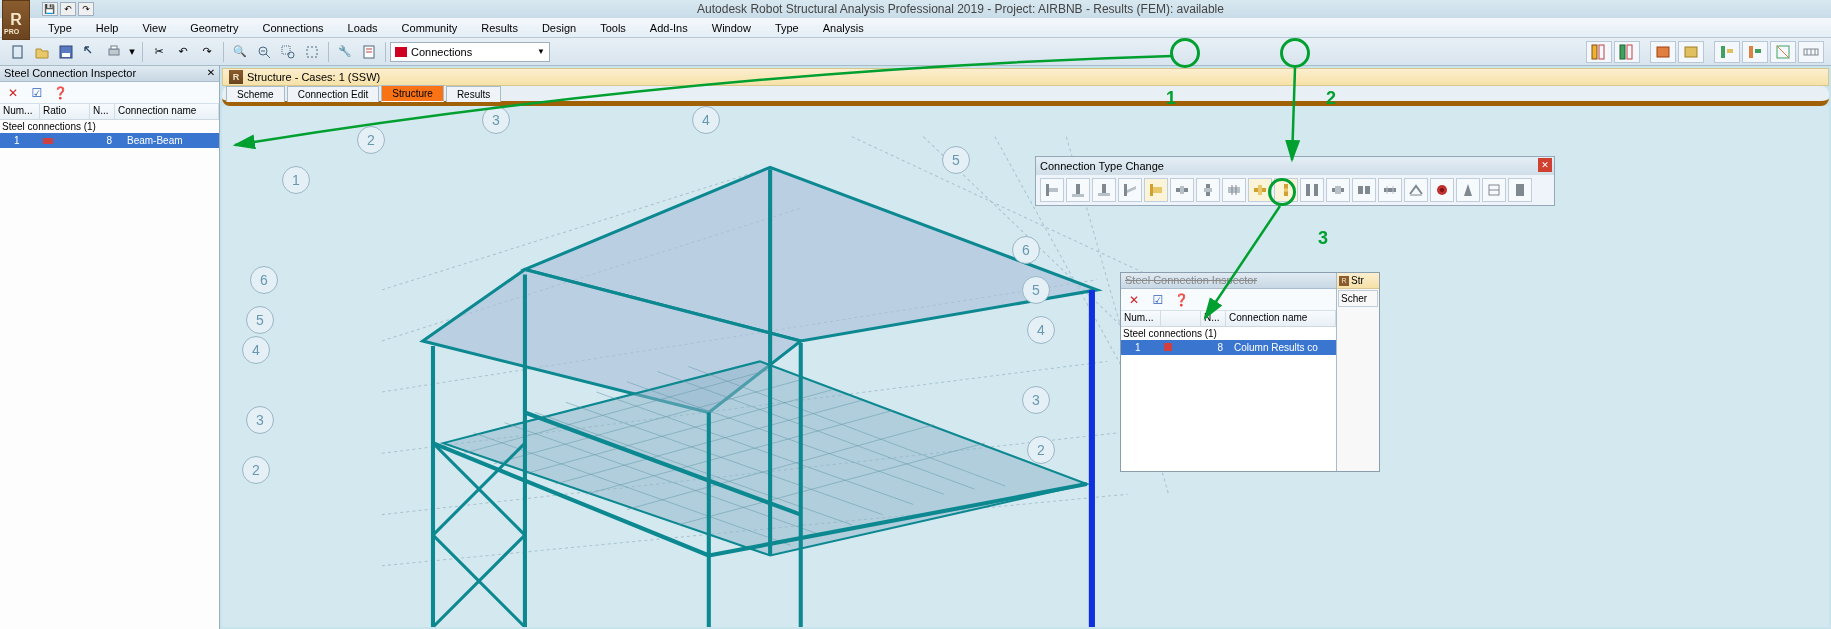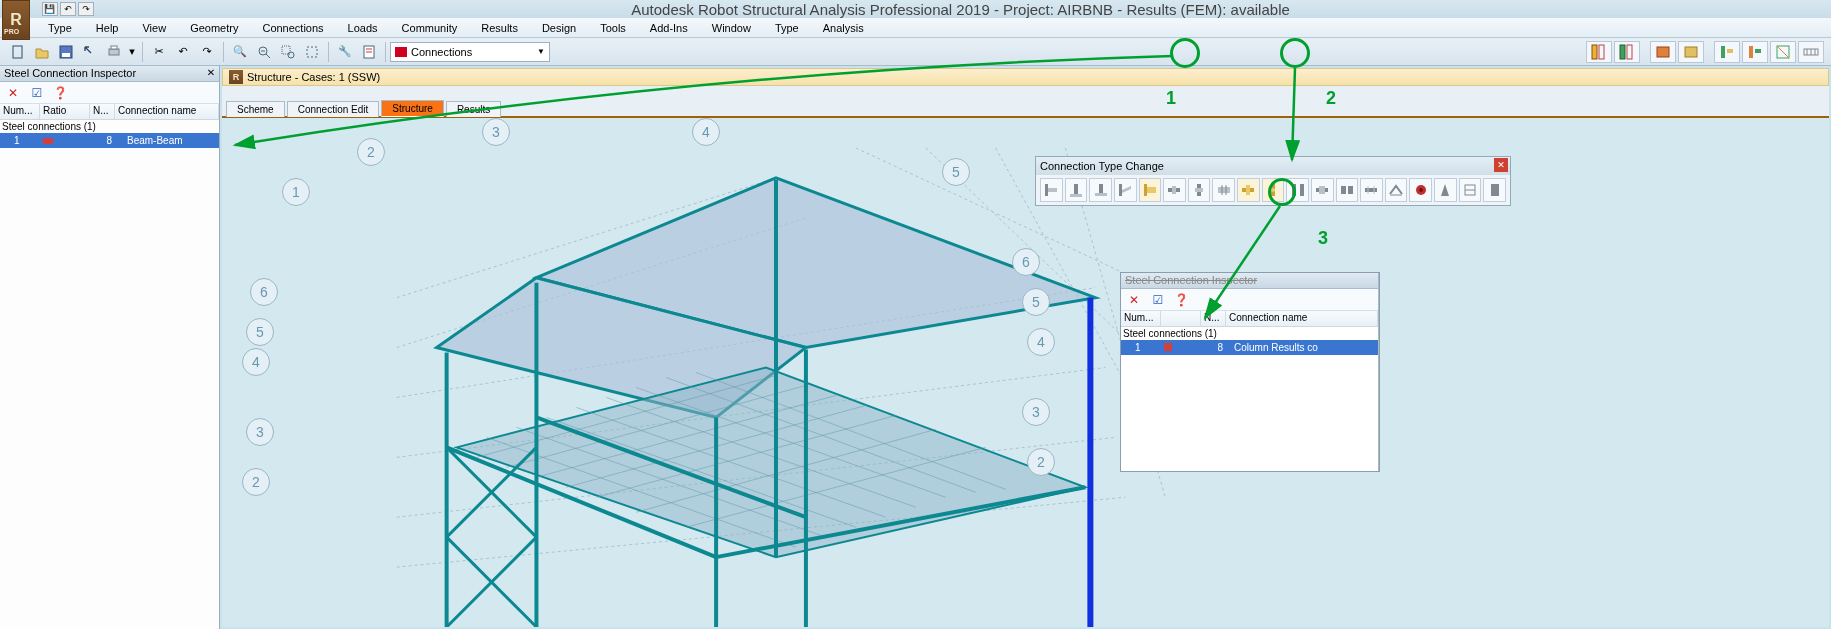--- a/index.html
+++ b/index.html
@@ -40,21 +40,21 @@
   border: 1px solid #a0b0c0;
   margin-left: 2px;
   background: #f0f0f0;
   display: flex; align-items: center; justify-content: center;
   font-size: 9px;
 }
 .titlebar .tbtn-grp { display: flex; margin-left: 36px; }
 .titlebar .title-text {
   flex: 1; text-align: center;
   color: #444;
-  font-size: 15px;
+  font-size: 12px;
 }
 
 .menubar {
   height: 20px;
   background: linear-gradient(#f4f8fb, #e4eef6);
   display: flex;
   align-items: center;
   padding-left: 36px;
   border-bottom: 1px solid #b8c8d4;
 }
@@ -186,27 +186,28 @@
 }
 .view-title .r-small {
   width: 14px; height: 14px;
   background: linear-gradient(#8a5c2e, #6a4420);
   color: #f5e6c8;
   display: flex; align-items: center; justify-content: center;
   font-size: 9px; font-weight: bold;
   margin-right: 4px;
 }
 .view-tabs {
-  height: 32px;
+  height: 20px;
   display: flex;
   padding: 0 4px;
   align-items: flex-end;
   background: #e8f0f6;
   margin: 0 2px;
-  border-bottom: 2px solid #a16207;
+  border-bottom: 5px solid #a16207;
+  border-radius: 8px;
 }
 .view-tab {
   border: 1px solid #a8bcc8;
   border-bottom: none;
   background: #f0f4f8;
   padding: 2px 10px;
   margin-right: 2px;
   font-size: 10px;
   position: relative;
   top: 1px;
@@ -230,21 +231,21 @@
   display: flex; align-items: center; justify-content: center;
   background: #e4f0f6;
   color: #6898b0;
   font-size: 14px;
 }
 
 .conn-type-window {
   position: absolute;
   top: 156px;
   left: 1035px;
-  width: 476px;
+  width: 520px;
   border: 1px solid #94a8b8;
   background: #eef4fa;
 }
 .conn-type-title {
   height: 18px;
   background: linear-gradient(#e4eef6, #d0dee8);
   display: flex; align-items: center;
   padding: 0 4px;
   font-size: 11px;
   position: relative;
@@ -721,20 +722,27 @@
         <div class="col" style="flex:1;">Connection name</div>
       </div>
       <div class="side-group">Steel connections (1)</div>
       <div class="side-row selected">
         <div class="cell" style="width:40px;padding-left:14px;">1</div>
         <div class="cell" style="width:40px;"><span style="display:inline-block;width:8px;height:8px;background:#d04040;"></span></div>
         <div class="cell" style="width:25px;text-align:right;">8</div>
         <div class="cell" style="flex:1;padding-left:8px;">Column Results co</div>
       </div>
     </div>
+    <div style="width:42px; background:#f8f8f8;">
+      <div style="height:16px;background:linear-gradient(#fceecf,#f6e2a8);border-bottom:1px solid #d8c890;font-size:10px;padding:1px 2px;display:flex;align-items:center;">
+        <div style="width:10px;height:10px;background:#8a5c2e;color:#f5e6c8;font-size:7px;display:flex;align-items:center;justify-content:center;margin-right:2px;">R</div>
+        <span>Str</span>
+      </div>
+      <div style="font-size:10px;padding:2px;border:1px solid #c0cedc;margin:1px;">Scher</div>
+    </div>
   </div>
 </div>
 
 <div class="anno-circle" style="left:1170px; top:38px; width:30px; height:30px;"></div>
 <div class="anno-circle" style="left:1280px; top:38px; width:30px; height:30px;"></div>
 <div class="anno-circle" style="left:1268px; top:178px; width:28px; height:28px;"></div>
 <div class="anno-num" style="left:1166px; top:88px;">1</div>
 <div class="anno-num" style="left:1326px; top:88px;">2</div>
 <div class="anno-num" style="left:1318px; top:228px;">3</div>
 

